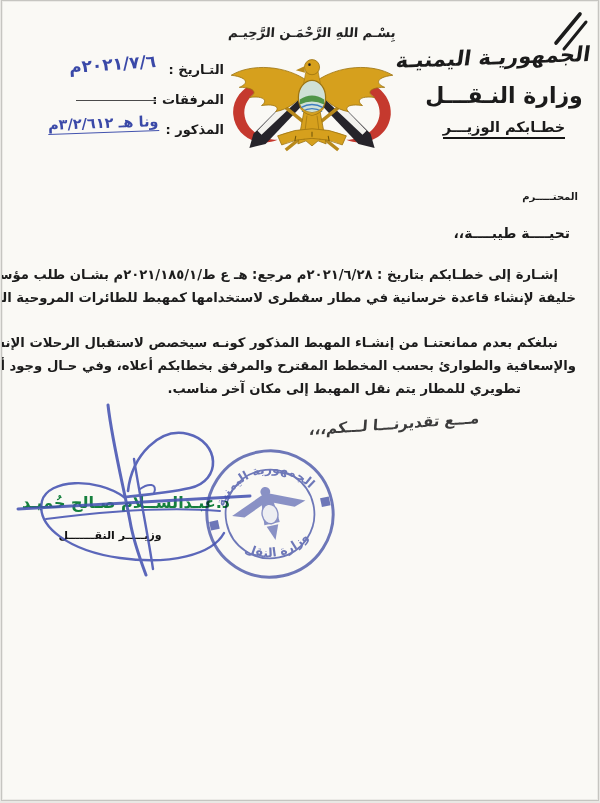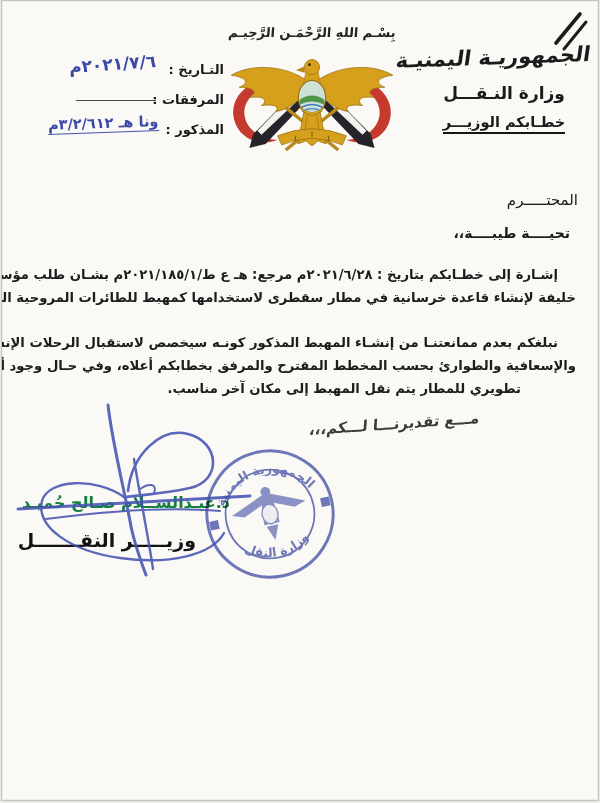--- a/index.html
+++ b/index.html
@@ -15,41 +15,41 @@
     position:absolute;top:24px;left:224px;width:172px;text-align:center;
     font-size:13px;font-weight:bold;color:#222;transform:skewX(-4deg);
     letter-spacing:.5px;white-space:nowrap;
   }
   .emblem{position:absolute;top:50px;left:221px;width:178px;height:103px;}
   .hdr-right{position:absolute;top:44px;right:8px;width:172px;text-align:center;}
   .republic{
     font-size:21px;font-weight:bold;transform:skewX(-10deg) rotate(-2deg);
     white-space:nowrap;letter-spacing:1px;
   }
-  .ministry{margin-top:14px;font-size:17px;font-weight:bold;white-space:nowrap;}
+  .ministry{margin-top:14px;font-size:22px;font-weight:bold;white-space:nowrap;}
   .office{
     margin-top:11px;font-size:14.5px;font-weight:bold;display:inline-block;
     border-bottom:2px solid #151515;padding-bottom:2px;white-space:nowrap;
   }
   .hdr-left{position:absolute;top:48px;left:10px;width:212px;direction:rtl;}
   .fld-row{display:flex;align-items:center;min-height:30px;}
   .fld-label{width:64px;font-size:13px;font-weight:bold;white-space:nowrap;flex:none;margin-top:11px;}
   .hand{
     display:inline-block;color:#3a49a8;font-weight:bold;white-space:nowrap;
   }
   .hand.date{font-size:17px;transform:rotate(-4deg);letter-spacing:1px;margin-right:4px;}
   .hand.ref{font-size:14.5px;transform:rotate(-2deg);margin-right:2px;border-bottom:1px solid #4353ae;padding-bottom:1px;}
   .blank-line{display:inline-block;width:80px;height:13px;border-bottom:1.4px solid #4a4a4a;margin-right:4px;}
   
   .addressee-row{
     position:absolute;top:190px;right:20px;left:20px;display:flex;
     justify-content:space-between;align-items:flex-start;direction:rtl;
   }
   .addressee{font-size:15.5px;font-weight:bold;white-space:nowrap;}
-  .honorific{font-size:15px;font-weight:normal;white-space:nowrap;padding-left:28px;}
+  .honorific{font-size:10px;font-weight:bold;white-space:nowrap;padding-left:28px;}
   .greeting{position:absolute;top:224px;right:28px;font-size:14px;font-weight:bold;}
   .para{position:absolute;right:22px;left:18px;direction:rtl;}
   .para .line{
     font-size:13.2px;font-weight:bold;line-height:23px;white-space:nowrap;
     text-align:right;color:#1c1c1c;
   }
   .p1{top:262px;}
   .p2{top:330px;}
   .indent1{padding-right:18px;}
   .indent3{padding-right:55px;}
@@ -57,21 +57,21 @@
     position:absolute;top:414px;right:118px;font-size:15px;color:#3b3b3b;
     font-weight:600;transform:rotate(-4deg) skewX(-8deg);white-space:nowrap;
   }
   
   .minister-name{
     position:absolute;top:492px;left:4px;width:240px;text-align:center;
     font-size:16px;font-weight:bold;white-space:nowrap;color:#15803d;z-index:1;
   }
   .minister-title{
     position:absolute;top:528px;left:22px;width:172px;text-align:center;
-    font-size:19px;font-weight:bold;white-space:nowrap;color:#121212;z-index:1;
+    font-size:11px;font-weight:bold;white-space:nowrap;color:#121212;z-index:1;
   }
   .stamp{position:absolute;top:444px;left:199px;width:138px;height:138px;z-index:2;mix-blend-mode:multiply;opacity:.85;}
   .signature{position:absolute;top:392px;left:10px;width:252px;height:200px;z-index:3;pointer-events:none;}
 </style>
 </head>
 <body>
 
 <div class="page">
 
   <svg class="corner-slash" viewBox="0 0 40 42">

